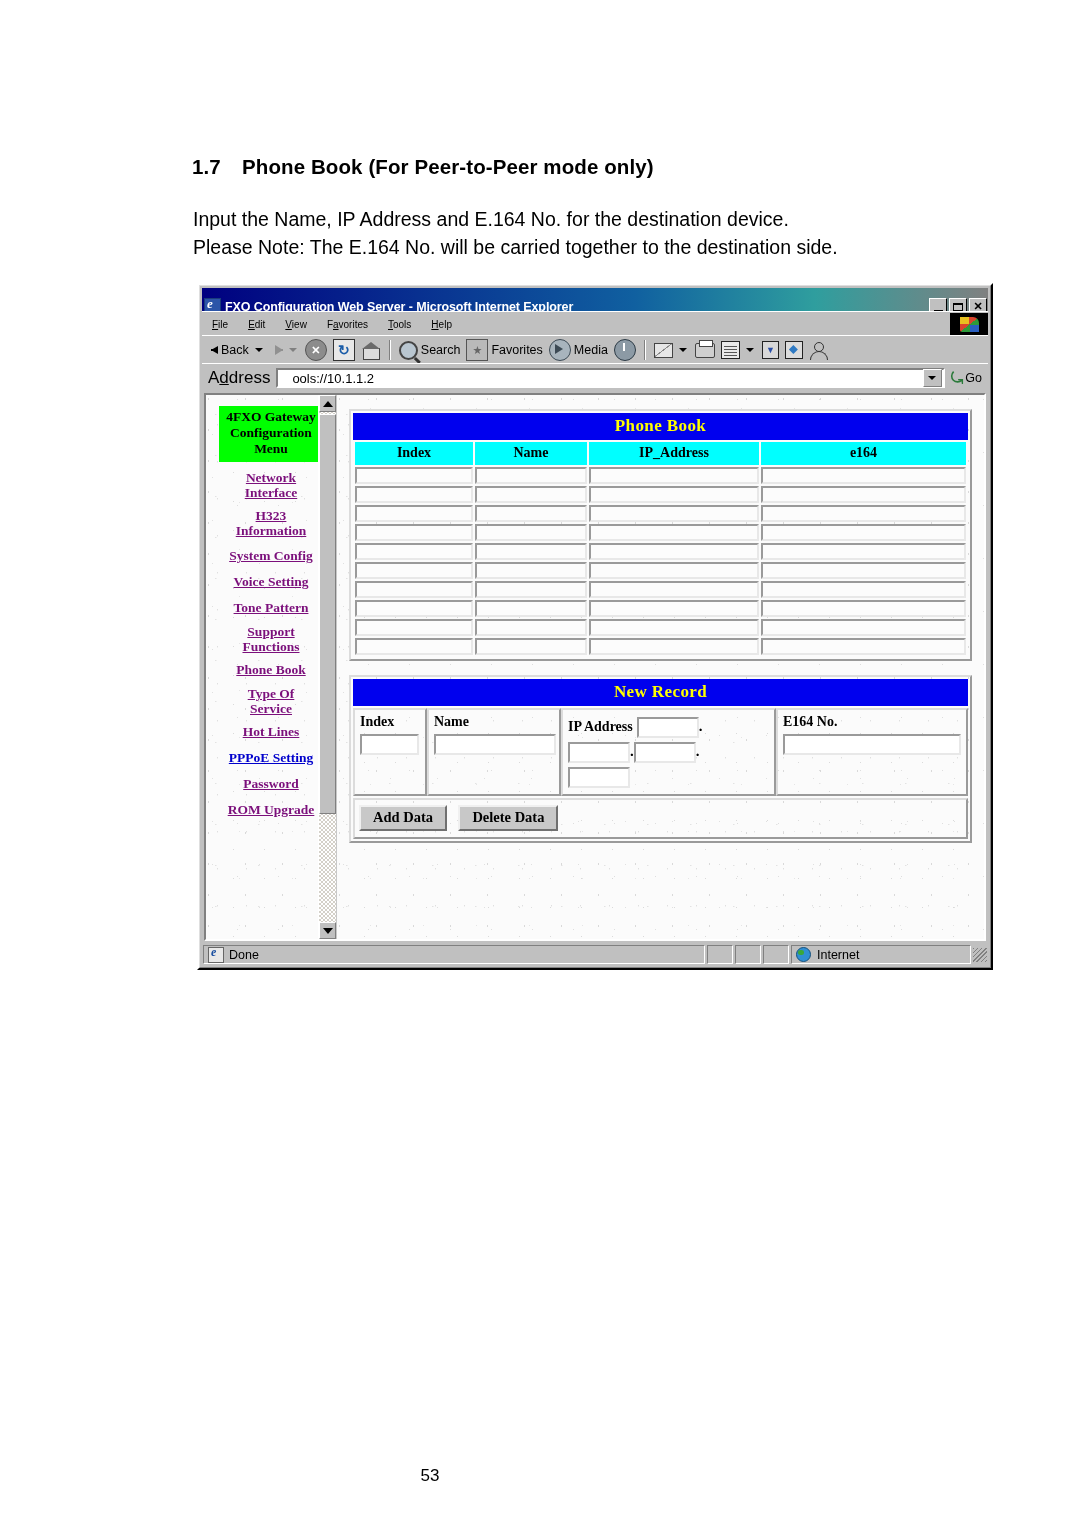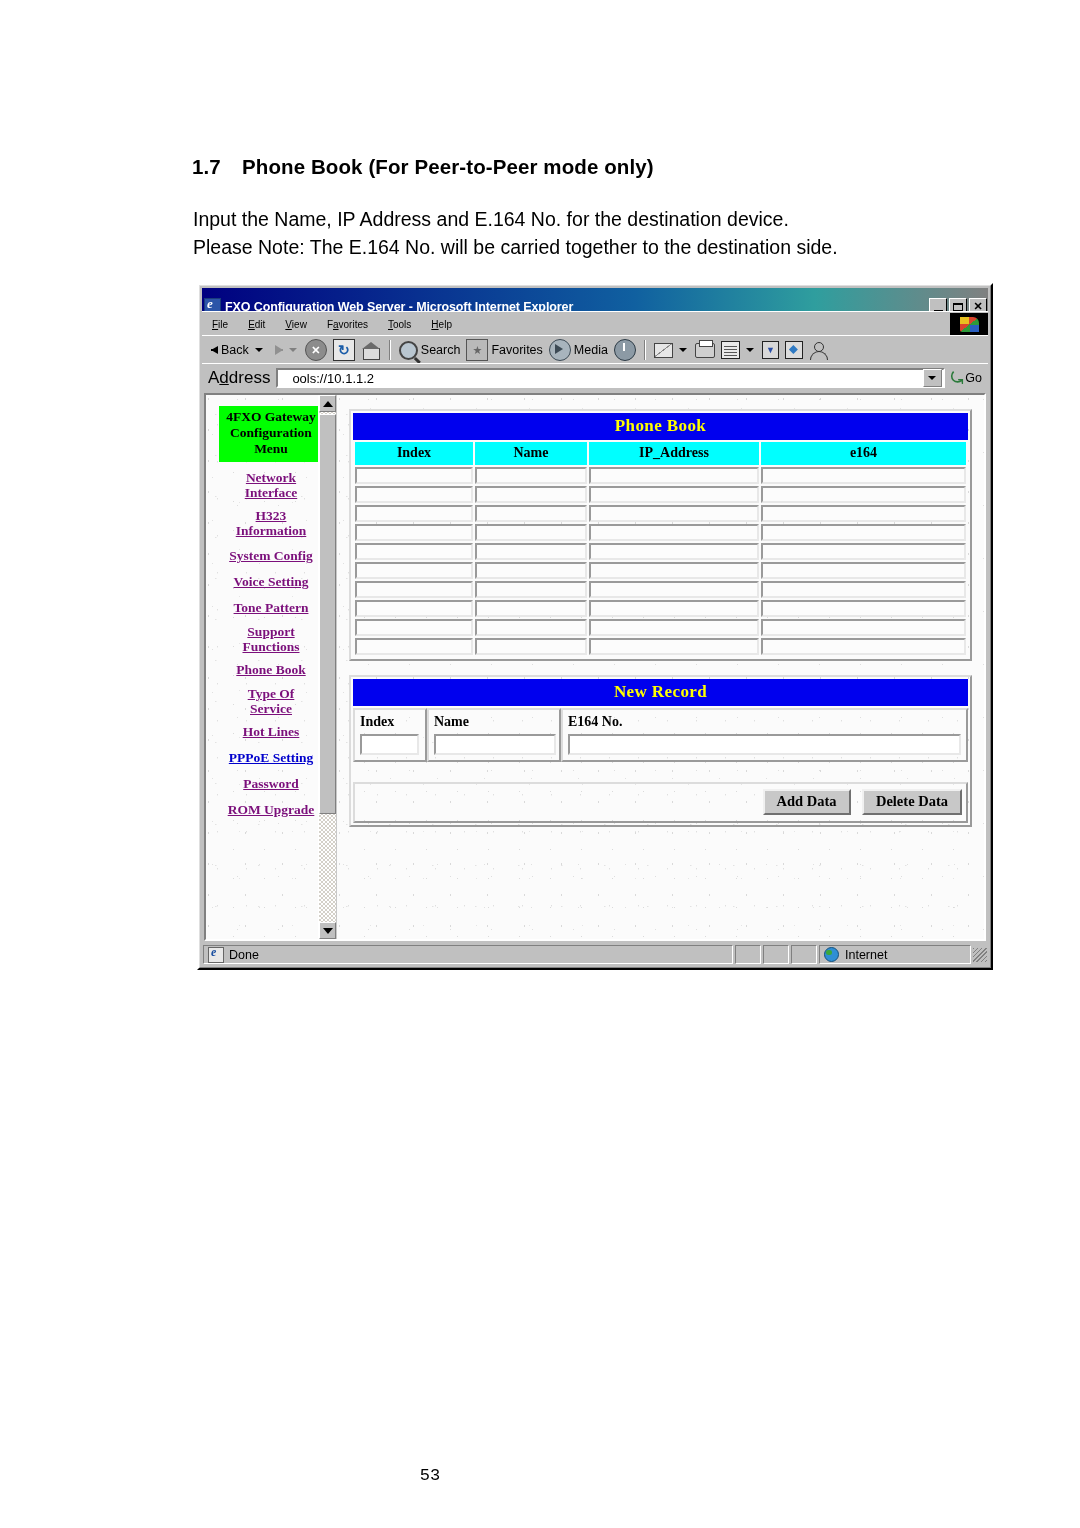--- a/index.html
+++ b/index.html
@@ -18,21 +18,21 @@
     font-size:20.5px;font-weight:bold;letter-spacing:.1px;
     white-space:nowrap;
   }
   .doc-heading .num{display:inline-block;width:50px;}
   .doc-para{
     position:absolute;left:193px;top:205px;
     font-size:19.5px;line-height:28px;white-space:nowrap;
   }
   .page-number{
     position:absolute;left:0;top:1466px;width:860px;
-    text-align:center;font-family:Liberation Mono, monospace;font-size:17px;
+    text-align:center;font-family:Liberation Sans, sans-serif;font-size:17px;
   }
 
   
   #ie-window{
     position:absolute;left:197px;top:283px;width:796px;height:687px;
     background:#c0c0c0;
     border:2px solid;
     border-color:#ffffff #000000 #000000 #ffffff;
     box-sizing:border-box;
     font-size:12px;
@@ -310,21 +310,21 @@
   .inp.idx{width:59px;margin-top:4px;}
   .inp.nm{width:122px;margin-top:4px;}
   .inp.e164{width:100%;margin-top:4px;}
   .inp.oct{width:62px;}
   .ip-wrap{line-height:25px;}
   .ip-wrap .lbl{display:inline;margin-right:4px;}
   .dot{font-weight:bold;font-size:15px;}
 
   .nr-buttons{
     border:2px solid;border-color:#dcdcdc #9a9a9a #9a9a9a #dcdcdc;
-    margin-top:20px;text-align:right;padding:5px 0 6px;
+    margin-top:2px;text-align:left;padding:5px 0 6px;
   }
   .btn{
     display:inline-block;background:#c8c8c8;
     border:2px solid;border-color:#f0f0f0 #707070 #707070 #f0f0f0;
     font-family:"Liberation Serif",serif;font-weight:bold;font-size:14.5px;
     padding:2px 12px 3px;margin:0 4px;color:#000;
   }
 
   
   .statusbar{
@@ -332,21 +332,21 @@
     background:#c0c0c0;display:flex;align-items:center;gap:2px;
   }
   .sb-pane{
     height:19px;background:#c0c0c0;
     border:1px solid;border-color:#808080 #ffffff #ffffff #808080;
     box-sizing:border-box;display:flex;align-items:center;
     font-size:12.5px;padding:0 4px;
   }
   .sb-pane.grow{flex:1 1 auto;}
   .sb-pane.small{width:26px;}
-  .sb-pane.zone{width:152px;}
+  .sb-pane.zone{width:180px;}
   .sb-ie{
     width:14px;height:14px;background:#e8e8e8;border:1px solid #666;
     position:relative;margin-right:5px;flex:0 0 auto;
   }
   .sb-ie::after{content:"e";position:absolute;left:2px;top:-3px;font-family:"Liberation Serif",serif;font-style:italic;font-weight:bold;font-size:12px;color:#1a4fa0;}
   .sb-globe{
     width:13px;height:13px;border-radius:50%;
     background:#2f8fd4;border:1px solid #14507c;margin-right:6px;flex:0 0 auto;position:relative;
   }
   .sb-globe::after{content:"";position:absolute;left:1px;top:2px;width:6px;height:5px;background:#3aa83a;border-radius:40%;}
@@ -683,20 +683,23 @@
           <div class="nr-cell c-index">
             <span class="lbl">Index</span>
             <span class="inp idx"></span>
           </div>
 
           <div class="nr-cell c-name">
             <span class="lbl">Name</span>
             <span class="inp nm"></span>
           </div>
 
+          <div class="nr-cell c-ip ip-wrap">
+            <span class="lbl">IP Address</span><span class="inp oct"></span><span class="dot">.</span><br><span class="inp oct"></span><span class="dot">.</span><span class="inp oct"></span><span class="dot">.</span><br><span class="inp oct"></span>
+          </div>
 
           <div class="nr-cell c-e164">
             <span class="lbl">E164 No.</span>
             <span class="inp e164"></span>
           </div>
         </div>
 
         <div class="nr-buttons">
           <span class="btn">Add Data</span>
           <span class="btn">Delete Data</span>

